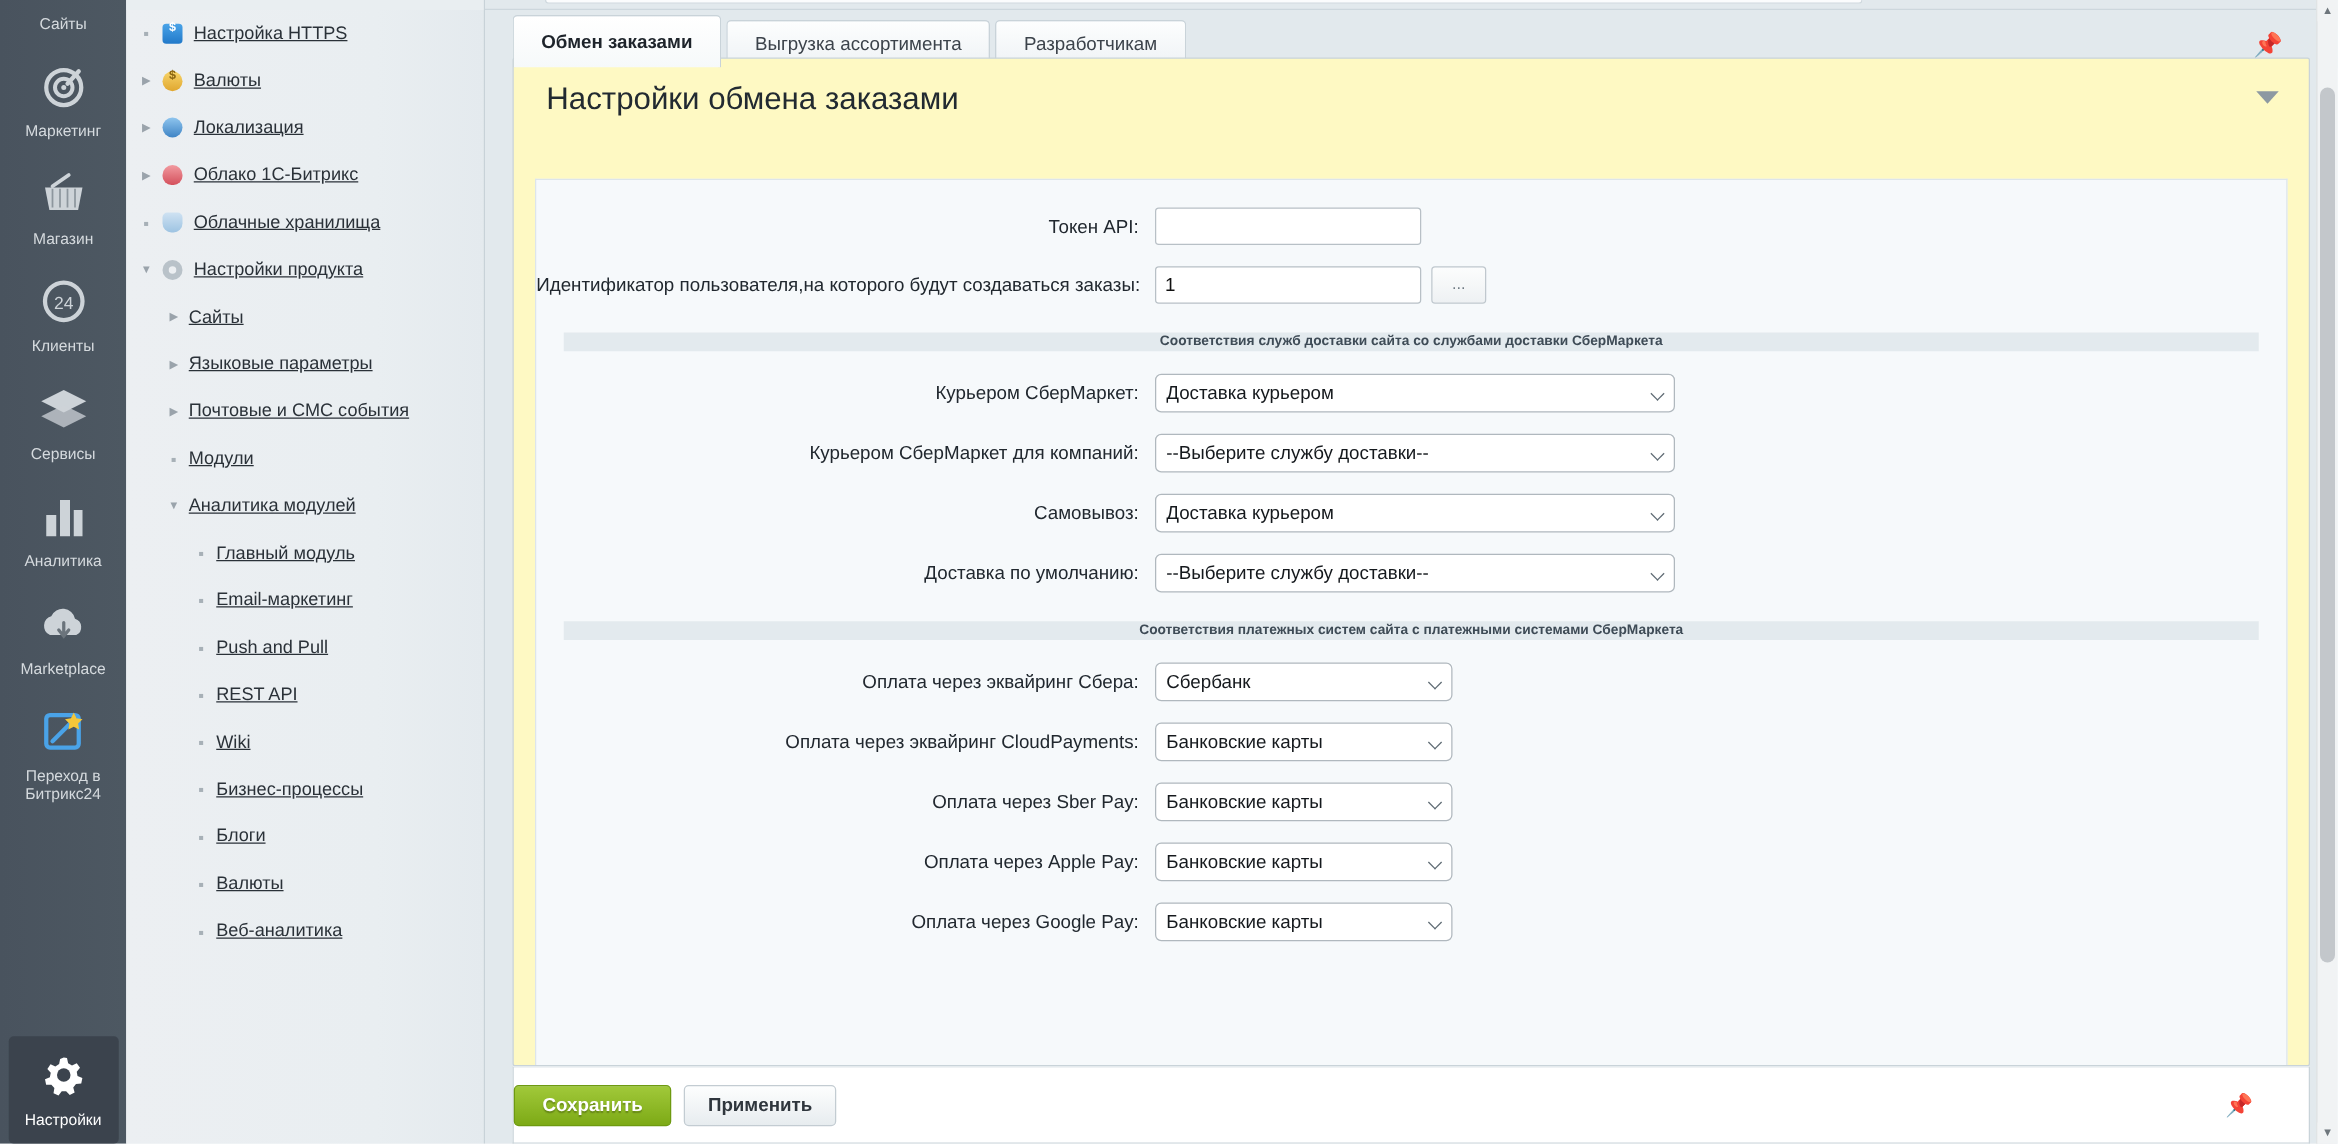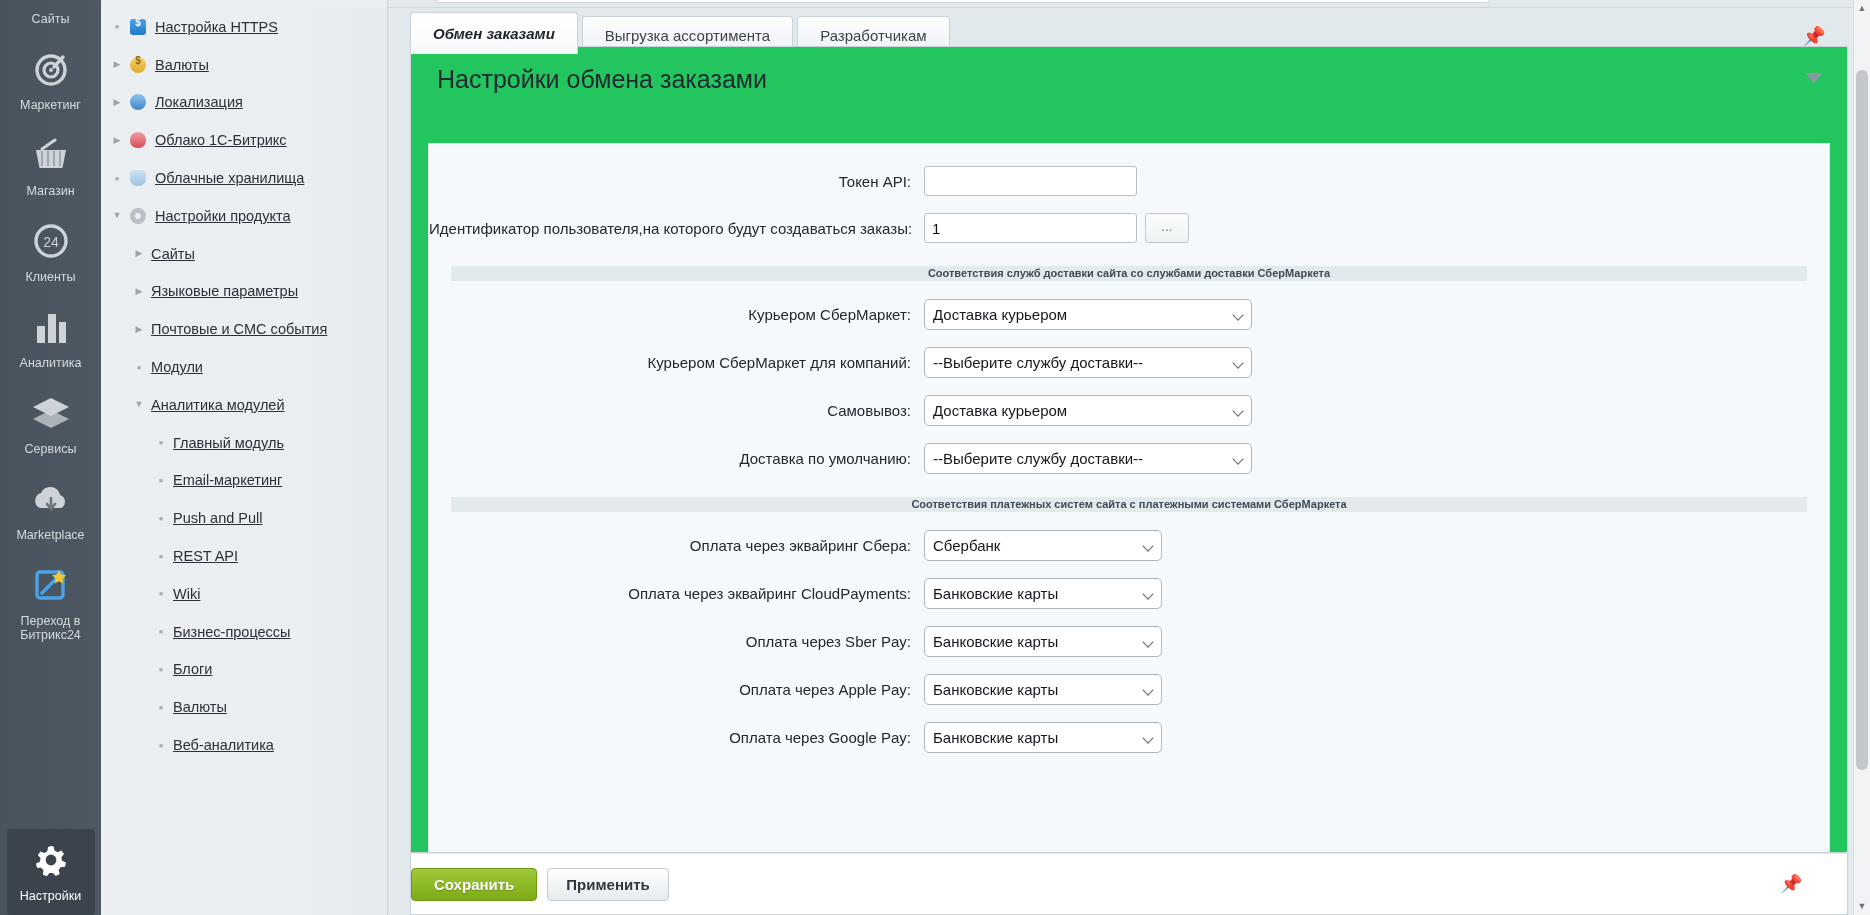--- a/index.html
+++ b/index.html
@@ -175,37 +175,36 @@
     cursor: pointer;
     white-space: nowrap;
   }
   .tab.active {
     background: linear-gradient(#ffffff,#f6f9fa);
     font-weight: bold;
     color: #1e242b;
     height: 42px;
     position: relative;
     z-index: 3;
-    font-style: italic;
   }
   .pin-top {
     position: absolute;
     right: 44px; bottom: 8px;
     color: #8d99a2;
     font-size: 19px;
     cursor: pointer;
     line-height: 1;
   }
 
   
   .panel {
     position: absolute;
     left: 22px; right: 22px;
     top: 46px; bottom: 62px;
-    background: #22c55e;
+    background: #fef9c3;
     border: 1px solid #c9d3d9;
     border-radius: 2px;
     overflow: hidden;
   }
   .panel-head {
     height: 64px;
     display: flex;
     align-items: center;
     padding: 0 26px;
     position: relative;
@@ -294,21 +293,21 @@
   .selwrap { position: relative; display: inline-block; }
   .selwrap::after{
     content:"";
     position:absolute; right:10px; top:12px;
     width:7px; height:7px;
     border-right:1.6px solid #5e6a73;
     border-bottom:1.6px solid #5e6a73;
     transform: rotate(45deg);
     pointer-events:none;
   }
-  .sel-delivery { width: 328px; }
+  .sel-delivery { width: 416px; }
   .sel-payment  { width: 238px; }
 
   .section-head {
     margin: 14px 22px 10px 22px;
     background: #e3eaee;
     height: 15px;
     display: flex;
     align-items: center;
     justify-content: center;
     font-size: 11px;
@@ -426,37 +425,37 @@
         <svg width="42" height="42" viewBox="0 0 42 42">
             <circle cx="21" cy="21" r="15" fill="none" stroke="#cdd3d8" stroke-width="3.4"></circle>
             <text x="21" y="27" font-size="14" font-family="Liberation Sans" fill="#cdd3d8" text-anchor="middle">24</text>
           </svg>
       </span>
       <span class="rail-label">Клиенты</span>
     </div>
 
     <div class="rail-item">
       <span class="ic">
+        <svg width="46" height="42" viewBox="0 0 46 42">
+            <path d="M23 6 L41 15 L23 24 L5 15 z" fill="#cdd3d8"></path>
+            <path d="M23 18 L41 27 L23 36 L5 27 z" fill="#cdd3d8" opacity=".75"></path>
+          </svg>
+      </span>
+      <span class="rail-label">Сервисы</span>
+    </div>
+
+    <div class="rail-item">
+      <span class="ic">
         <svg width="42" height="42" viewBox="0 0 42 42">
             <rect x="7" y="20" width="8" height="17" fill="#cdd3d8"></rect>
             <rect x="18" y="8" width="8" height="29" fill="#cdd3d8"></rect>
             <rect x="29" y="16" width="7" height="21" fill="#cdd3d8"></rect>
           </svg>
       </span>
       <span class="rail-label">Аналитика</span>
-    </div>
-
-    <div class="rail-item">
-      <span class="ic">
-        <svg width="46" height="42" viewBox="0 0 46 42">
-            <path d="M23 6 L41 15 L23 24 L5 15 z" fill="#cdd3d8"></path>
-            <path d="M23 18 L41 27 L23 36 L5 27 z" fill="#cdd3d8" opacity=".75"></path>
-          </svg>
-      </span>
-      <span class="rail-label">Сервисы</span>
     </div>
 
     <div class="rail-item">
       <span class="ic">
         <svg width="48" height="42" viewBox="0 0 48 42">
             <path d="M13 30 a8 8 0 0 1 1-15 a10 10 0 0 1 19 2 a7 7 0 0 1 1 13 z" fill="#cdd3d8"></path>
             <path d="M24 20 v9 M20 26 l4 5 l4 -5" stroke="#6b747c" stroke-width="2.6" fill="none" stroke-linecap="round"></path>
           </svg>
       </span>
       <span class="rail-label">Marketplace</span>

